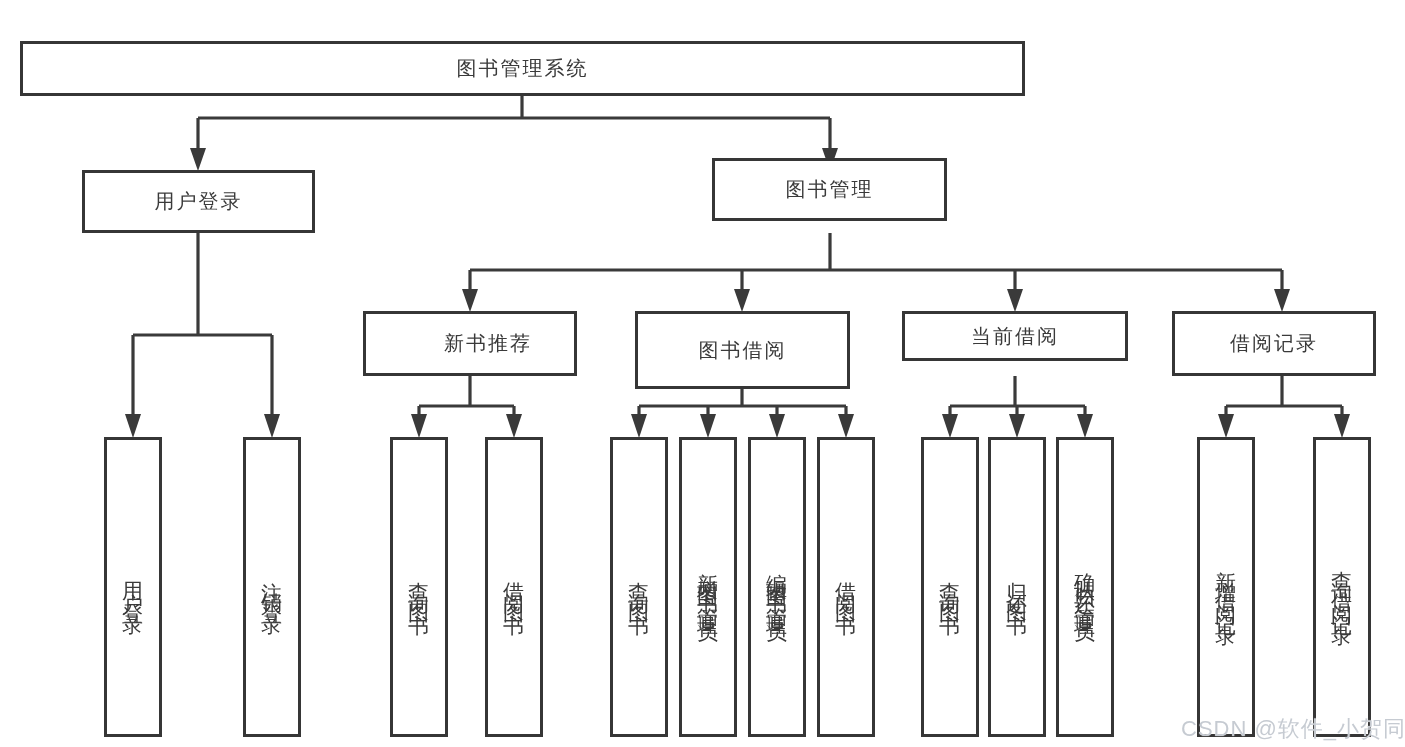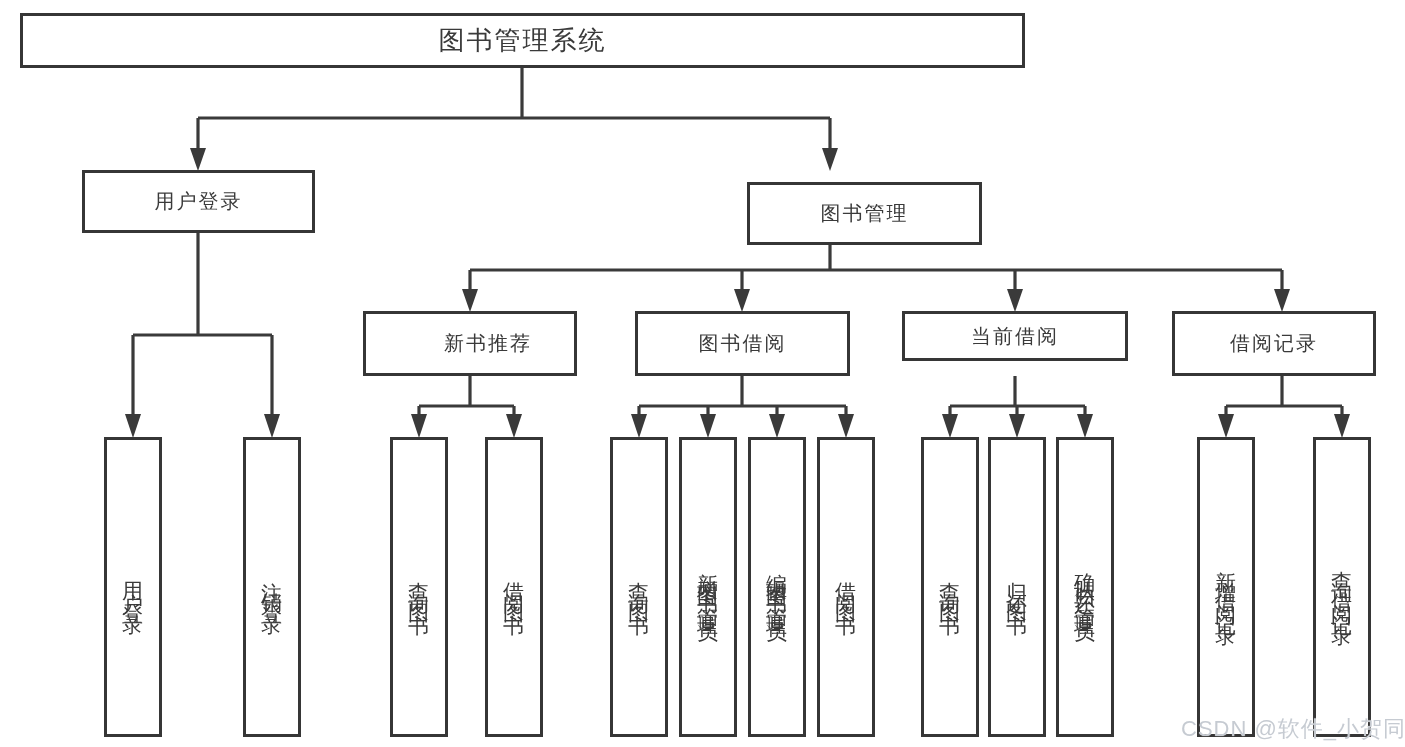--- a/index.html
+++ b/index.html
@@ -21,21 +21,21 @@
     background: #ffffff;
     border: 3.5px solid #363636;
     display: flex;
     align-items: center;
     justify-content: center;
     color: #3a3a3a;
     font-size: 20px;
     letter-spacing: 2px;
     white-space: nowrap;
   }
-  .node--root { font-size: 26px; }
+  .node--root { font-size: 20px; margin-top: 28px; }
   .leaf {
     position: absolute;
     z-index: 2;
     background: #ffffff;
     border: 3.5px solid #363636;
     display: flex;
     align-items: center;
     justify-content: center;
     color: #3a3a3a;
   }
@@ -115,28 +115,28 @@
     </g>
   </svg>
 
   <div class="node node--root" style="left:20px; top:13px; width:1005px; height:55px;">
     <span>图书管理系统</span>
   </div>
 
   <div class="node" style="left:82px; top:170px; width:233px; height:63px;">
     <span>用户登录</span>
   </div>
-  <div class="node" style="left:712px; top:182px; width:235px; height:63px;margin-left:35px;">
+  <div class="node" style="left:712px; top:158px; width:235px; height:63px;">
     <span>图书管理</span>
   </div>
 
   <div class="node" style="left:363px; top:311px; width:214px; height:65px;padding-left:36px;">
     <span>新书推荐</span>
   </div>
-  <div class="node" style="left:635px; top:311px; width:215px; height:65px;">
+  <div class="node" style="left:635px; top:311px; width:215px; height:78px;">
     <span>图书借阅</span>
   </div>
   <div class="node" style="left:902px; top:311px; width:226px; height:50px;">
     <span>当前借阅</span>
   </div>
   <div class="node" style="left:1172px; top:311px; width:204px; height:65px;align-items:center;">
     <span>借阅记录</span>
   </div>
 
   <div class="leaf" style="left:104px; top:437px; width:58px; height:300px;">

